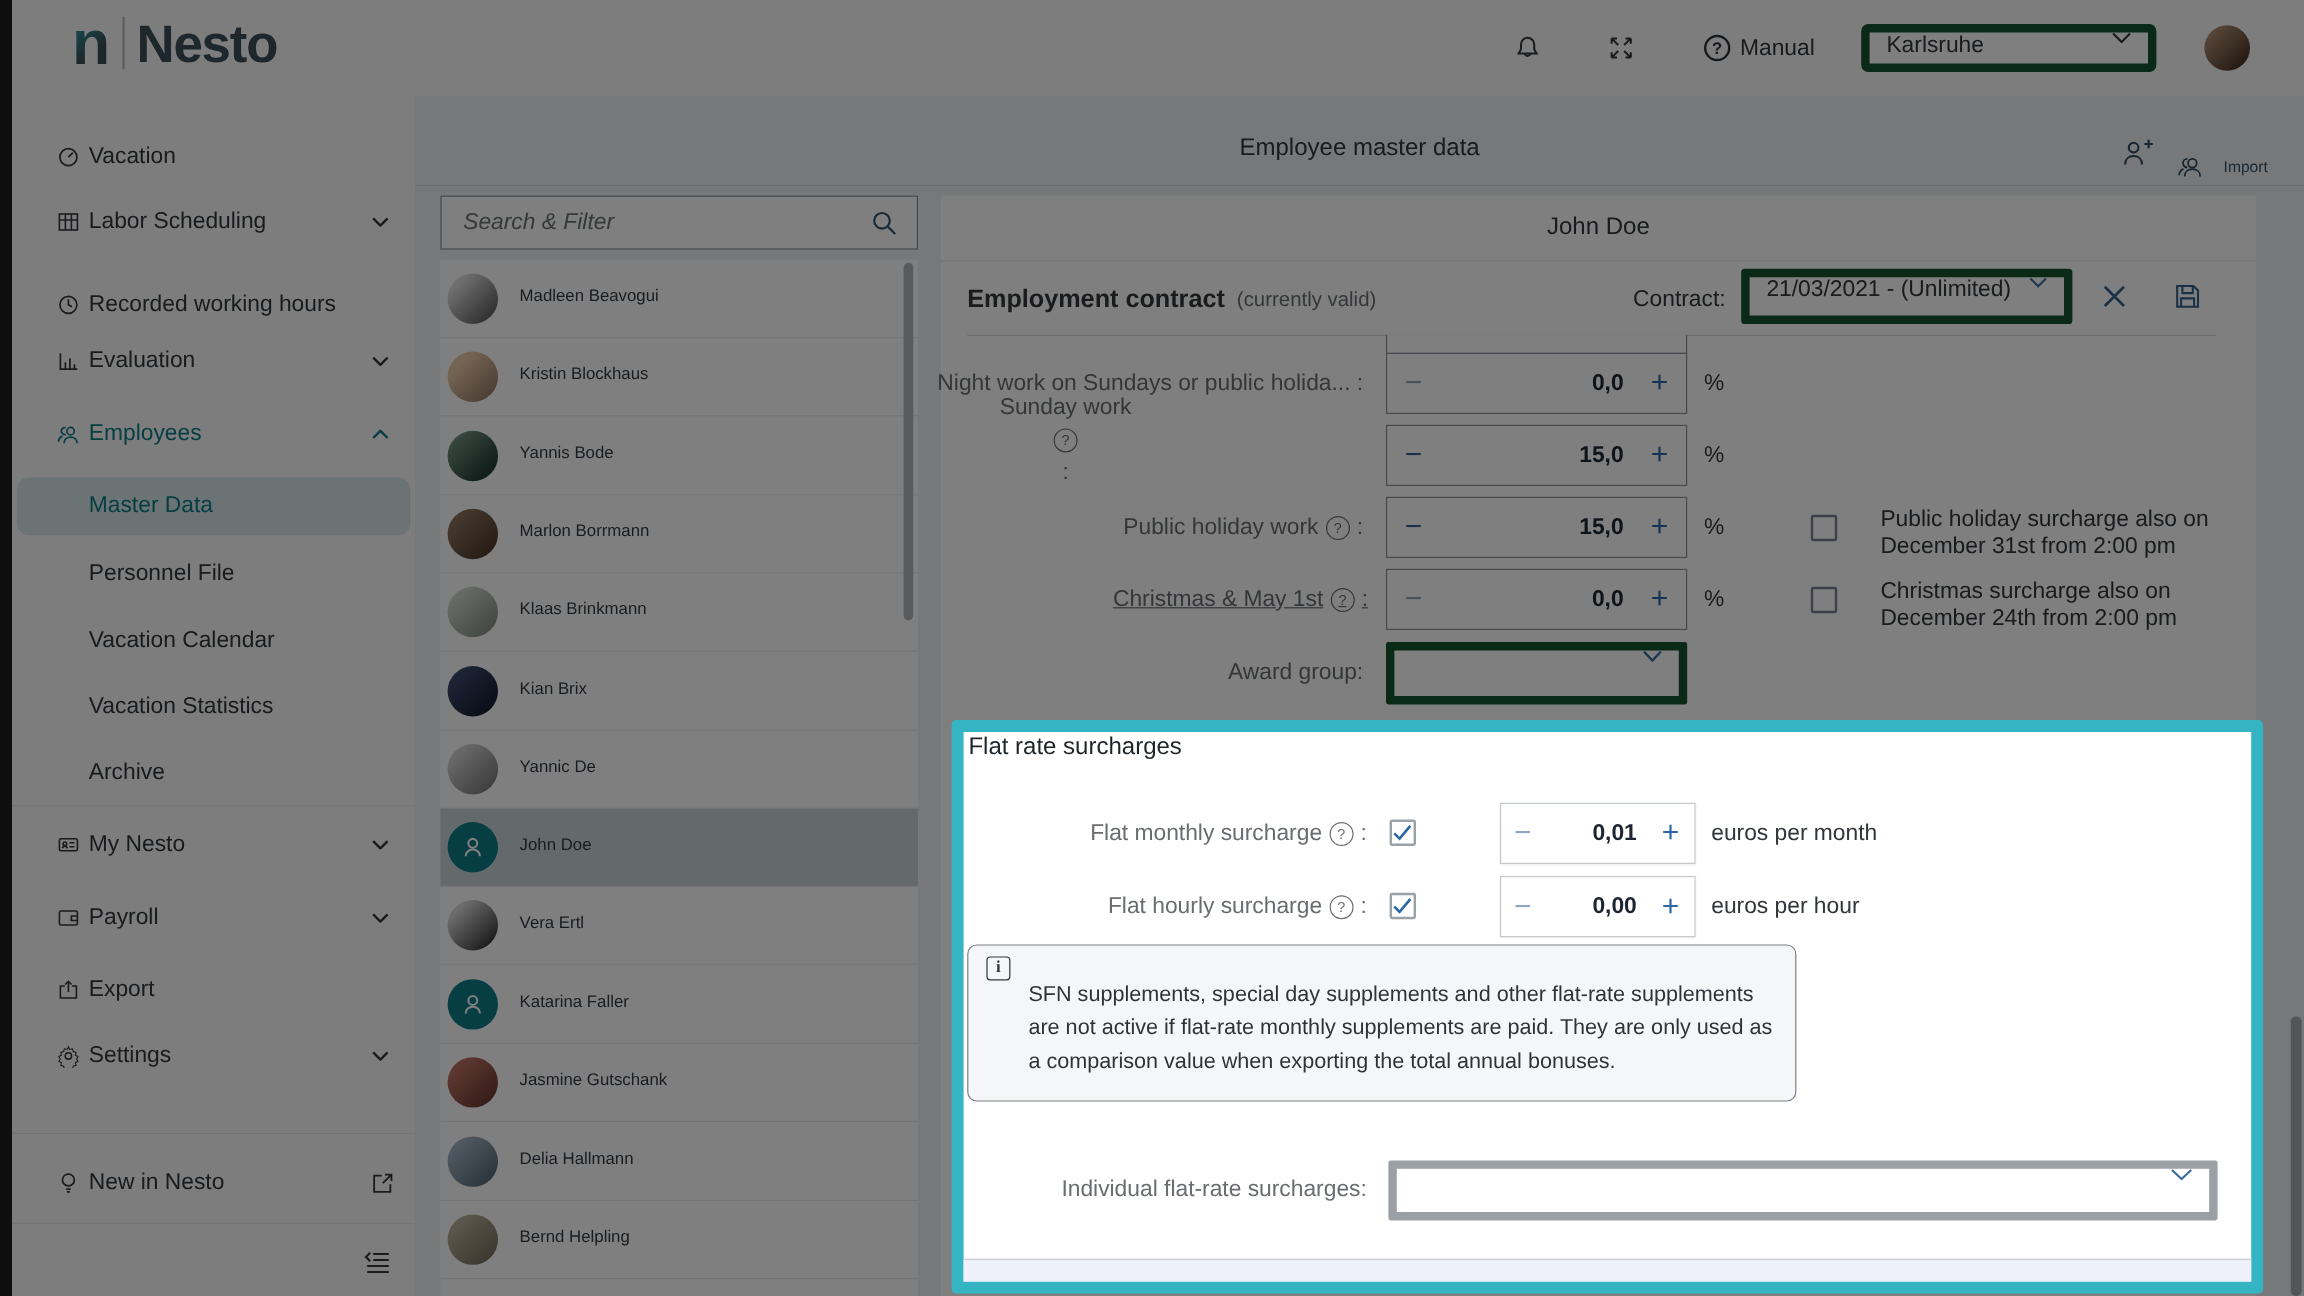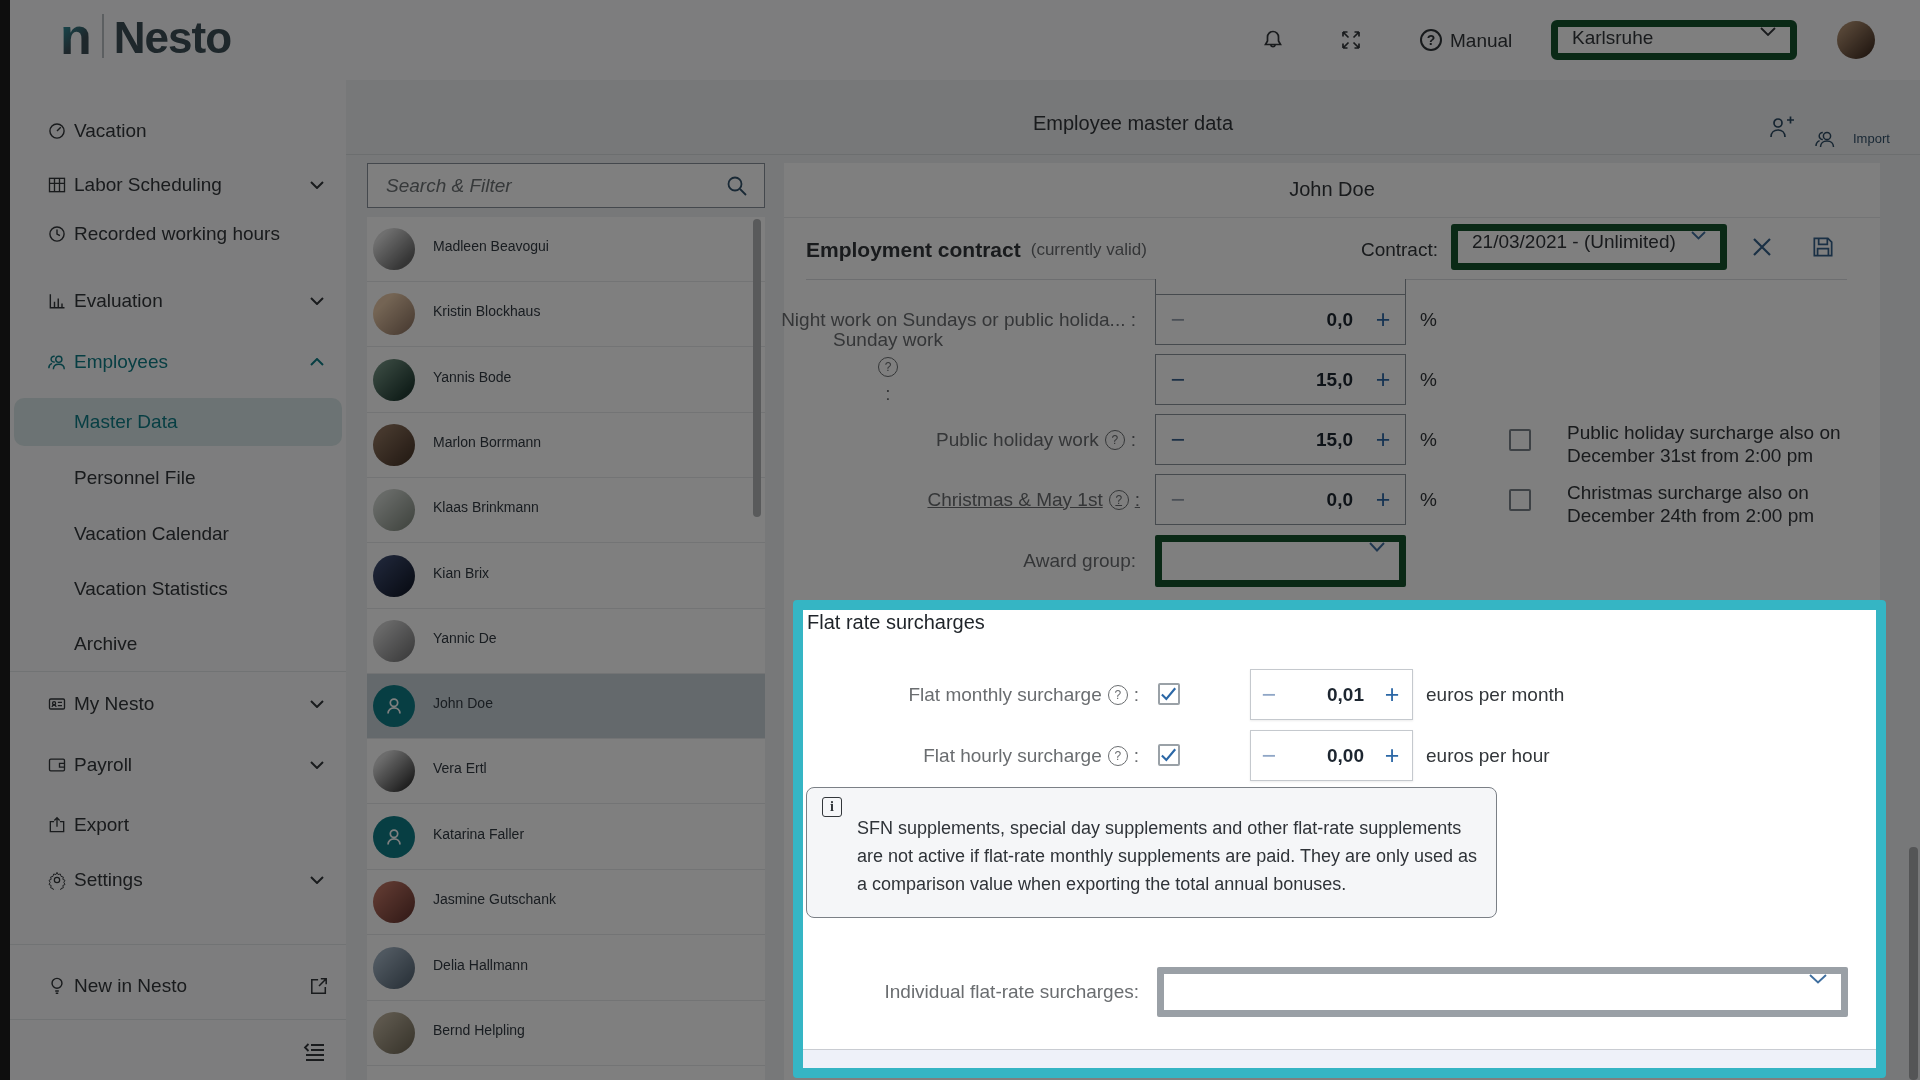--- a/index.html
+++ b/index.html
@@ -145,21 +145,21 @@
           <path d="M3 10 h18 M9 4 v16 M15 4 v16"></path>
         </svg>
       </span>
     <span class="lbl">Labor Scheduling</span>
     <span class="chev">
       <svg width="14" height="8" viewBox="0 0 14 8" fill="none" stroke="#32363a" stroke-width="2">
           <polyline points="1,1 7,7 13,1"></polyline>
         </svg>
       </span>
   </div>
-  <div class="side-item" style="top:212px;">
+  <div class="side-item" style="top:232px;">
     <span class="ic">
       <svg width="20" height="20" viewBox="0 0 24 24" fill="none" stroke="currentColor" stroke-width="1.7">
           <circle cx="12" cy="12" r="8.5"></circle>
           <path d="M12 6.5 V12 l3.5 2"></path>
         </svg>
       </span>
     <span class="lbl">Recorded working hours</span>
   </div>
   <div class="side-item" style="top:279px;">
     <span class="ic">

